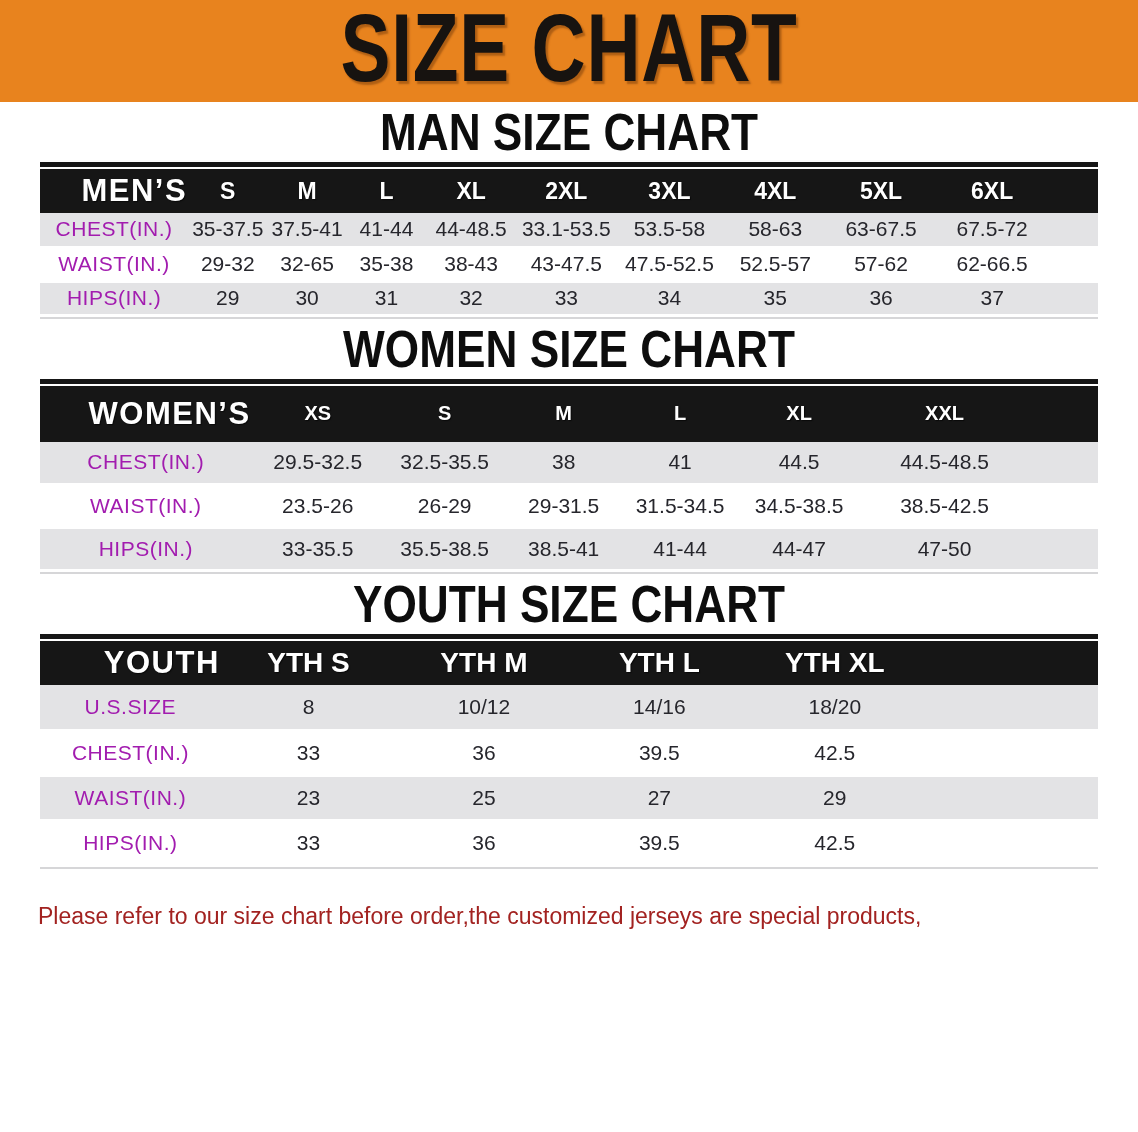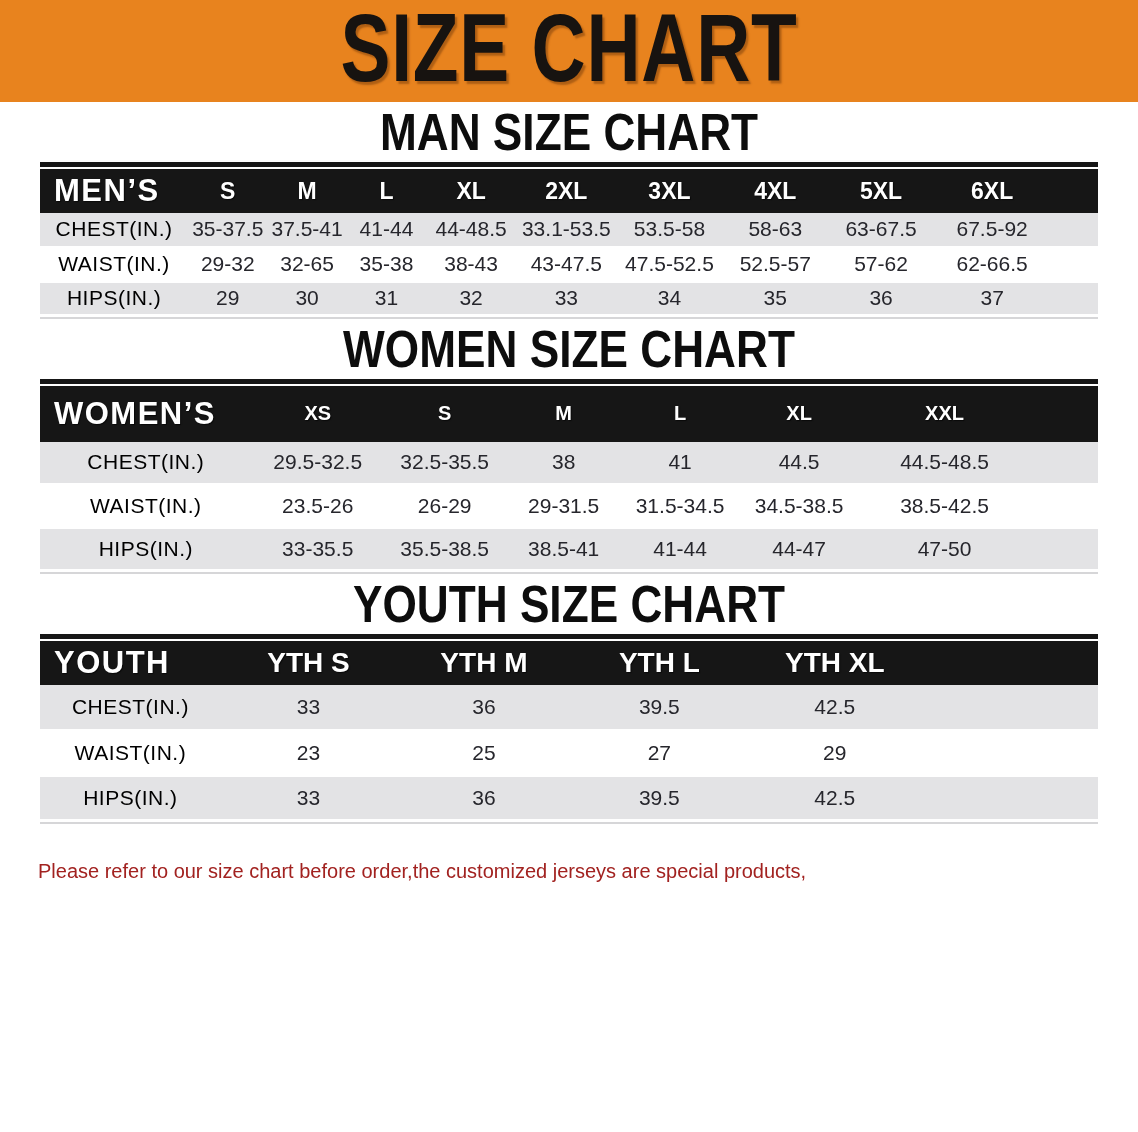--- a/index.html
+++ b/index.html
@@ -48,28 +48,28 @@
   }
   tbody tr:nth-child(odd) td  { background: var(--row-gray, #E3E3E5); }
   tbody tr:nth-child(even) td { background: var(--row-white, #FFFFFF); }
   .t-men   thead tr { height: 44px; }  .t-men   thead th { font-size: 23px; }
   .t-men   tbody tr { height: 34px; }
   .t-women thead tr { height: 56px; margin-top: 19px; }  .t-women thead th { font-size: 20px; }
   .t-women tbody tr { height: 43px; }
   .t-youth thead tr { height: 44px; }  .t-youth thead th { font-size: 28px; }
   .t-youth tbody tr { height: 45px; }
   thead th.lbl {
-    text-align: left; padding-left: 14px;
+    text-align: right; padding-left: 14px;
     font-size: 31px; letter-spacing: 1.5px;
   }
-  tbody td.lbl { font-size: 21px; color: #000000; letter-spacing: 0.5px; }
+  tbody td.lbl { font-size: 21px; color: #a21caf; letter-spacing: 0.5px; }
   .disclaimer {
     margin: 24px 38px 0;
     color: var(--disclaimer-red, #A22220);
-    font-size: 20px; line-height: 47px; font-weight: 500;
+    font-size: 23px; line-height: 47px; font-weight: 500;
   }
 </style>
 </head>
 <body>
 
 <div class="banner">
   <div class="banner-title">SIZE CHART</div>
 </div>
 
 <div class="section">
@@ -109,21 +109,21 @@
           <tr>
             <td class="lbl">CHEST(IN.)</td>
             <td>35-37.5</td>
             <td>37.5-41</td>
             <td>41-44</td>
             <td>44-48.5</td>
             <td>33.1-53.5</td>
             <td>53.5-58</td>
             <td>58-63</td>
             <td>63-67.5</td>
-            <td>67.5-92</td>
+            <td>67.5-72</td>
             <td></td>
           </tr>
           <tr>
             <td class="lbl">WAIST(IN.)</td>
             <td>29-32</td>
             <td>32-65</td>
             <td>35-38</td>
             <td>38-43</td>
             <td>43-47.5</td>
             <td>47.5-52.5</td>
@@ -231,20 +231,28 @@
             <th class="lbl">YOUTH</th>
             <th>YTH S</th>
             <th>YTH M</th>
             <th>YTH L</th>
             <th>YTH XL</th>
             <th></th>
           </tr>
         </thead>
         <tbody>
           <tr>
+            <td class="lbl">U.S.SIZE</td>
+            <td>8</td>
+            <td>10/12</td>
+            <td>14/16</td>
+            <td>18/20</td>
+            <td></td>
+          </tr>
+          <tr>
             <td class="lbl">CHEST(IN.)</td>
             <td>33</td>
             <td>36</td>
             <td>39.5</td>
             <td>42.5</td>
             <td></td>
           </tr>
           <tr>
             <td class="lbl">WAIST(IN.)</td>
             <td>23</td>

